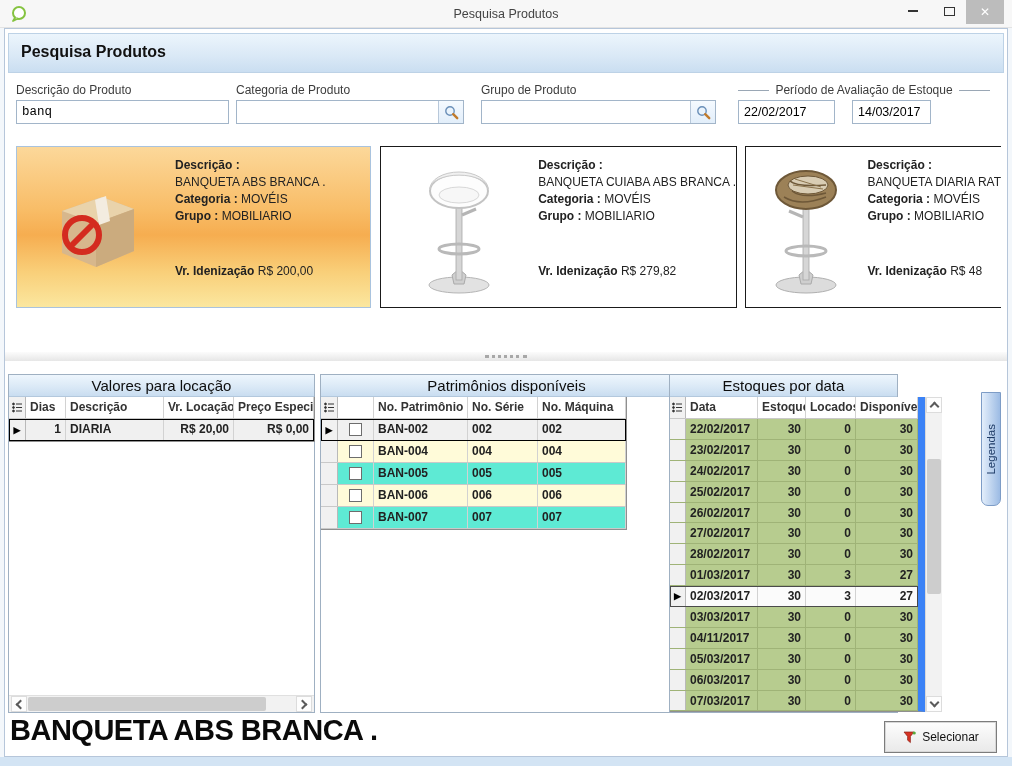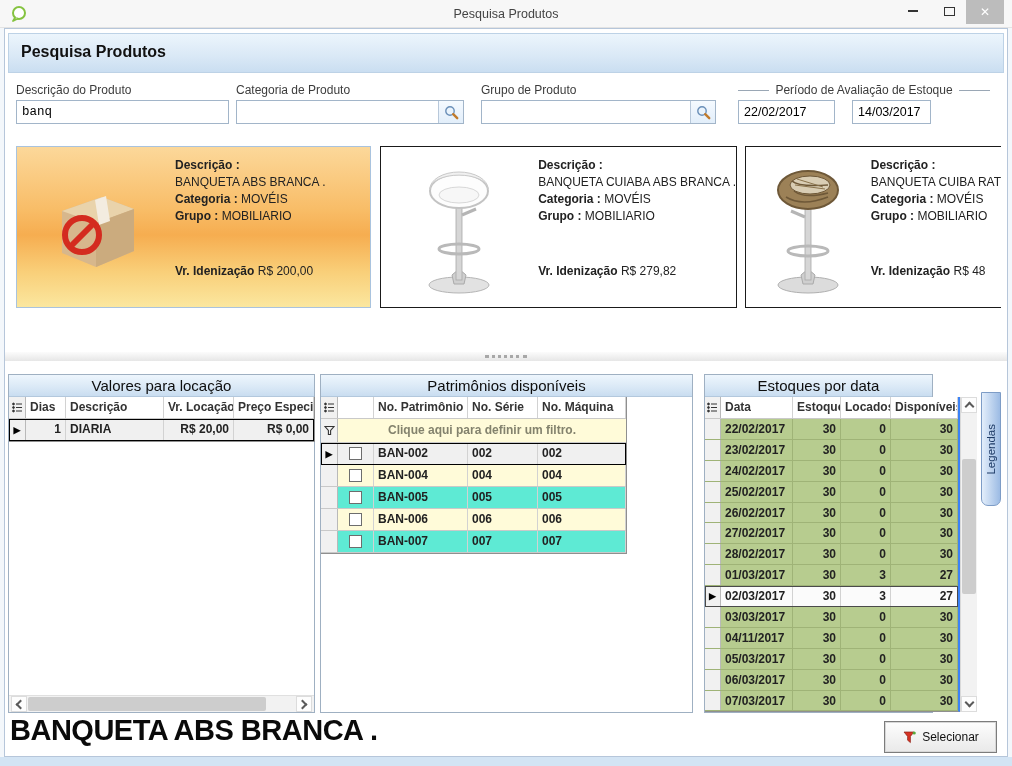--- a/index.html
+++ b/index.html
@@ -45,21 +45,21 @@
   .card-vr { margin-top:38px; }
 
   
   .splitter { position:absolute; left:5px; top:352px; width:1002px; height:9px; background:linear-gradient(#fcfcfc,#e6e6e6); display:flex; align-items:center; justify-content:center; }
   .splitter .grip { width:42px; border-top:3px dotted #a8a8a8; }
 
   
   .panel { position:absolute; top:374px; height:339px; background:#fff; border:1px solid #9fb0c2; }
   .panel-valores { left:8px; width:307px; }
   .panel-patrim  { left:320px; width:373px; }
-  .panel-estoq   { left:704px; width:229px; }
+  .panel-estoq   { left:669px; width:229px; }
   .panel-title { height:22px; background:linear-gradient(180deg,#eef6fd 0%,#d9e8f6 60%,#c9ddf0 100%); border-bottom:1px solid #b3c8dd; text-align:center; font-size:15px; font-weight:normal; line-height:22px; color:#0d0d0d; }
 
   .grid { position:absolute; left:0; top:22px; border-bottom:1px solid #8f8f8f; border-right:1px solid #8f8f8f;font-weight:bold; }
   .trow, .thead { display:grid; border-bottom:1px solid #c9c9c9; background:#fff; }
   .thead { height:22px; }
   .trow { height:22px; }
   .cell { padding:0 4px; font-size:12px; line-height:21px; overflow:hidden; white-space:nowrap; border-right:1px solid #d2d2d2; }
   .hcell { color:#333; }
   .num { text-align:right; }
   .gut { background:#f1f1f1; border-right:1px solid #b9b9b9; display:flex; align-items:center; justify-content:center; font-size:9px; color:#000; }
@@ -227,21 +227,21 @@
       <ellipse cx="47" cy="94" rx="20" ry="5" fill="none" stroke="#b9b9b9" stroke-width="3"></ellipse>
       <line x1="44" y1="60" x2="30" y2="54" stroke="#b5b5b5" stroke-width="3"></line>
       <ellipse cx="47" cy="33" rx="30" ry="19" fill="#9c8157" stroke="#6e5838" stroke-width="2"></ellipse>
       <ellipse cx="49" cy="28" rx="20" ry="9" fill="#d9cdb4" stroke="#6e5838"></ellipse>
       <path d="M31 24 q6 6 36 4 M33 34 q10 8 34 2 M25 40 q16 10 42 0" stroke="#6e5838" stroke-width="1.5" fill="none"></path>
       <path d="M36 22 l26 8 M34 28 l30 4" stroke="#8a734c" stroke-width="1" fill="none"></path>
     </svg>
   </div>
   <div class="card-text">
     <div><b>Descrição :</b></div>
-    <div>BANQUETA CUIBA RAT</div>
+    <div>BANQUETA DIARIA RAT</div>
     <div><b>Categoria :</b> <span>MOVÉIS</span></div>
     <div><b>Grupo :</b> <span>MOBILIARIO</span></div>
     <div class="card-vr"><b>Vr. Idenização</b> <span>R$ 48</span></div>
   </div>
 </div>
 
 <div class="splitter">
     <span class="grip"></span>
   </div>
 
@@ -301,28 +301,20 @@
               <circle cx="1.5" cy="9" r="0.9" fill="#333"></circle>
               <line x1="4" y1="9" x2="10" y2="9"></line>
             </g>
           </svg>
       </div>
       <div class="cell hcell"></div>
       <div class="cell hcell">No. Patrimônio</div>
       <div class="cell hcell">No. Série</div>
       <div class="cell hcell">No. Máquina</div>
     </div>
-    <div class="filter-row">
-      <div class="gut">
-        <svg width="11" height="11" viewBox="0 0 11 11">
-            <path d="M1 1.5 h9 l-3.4 4 v4 h-2.2 v-4 Z" fill="none" stroke="#333" stroke-width="1.1"></path>
-          </svg>
-      </div>
-      <div class="prompt">Clique aqui para definir um filtro.</div>
-    </div>
     <div id="patrimonios-body">
         <div class="trow prow row-sel">
           <div class="gut">▶</div>
           <div class="chkcell">
             <span class="cb"></span>
           </div>
           <div class="cell">BAN-002</div>
           <div class="cell">002</div>
           <div class="cell">002</div>
         </div>
@@ -361,21 +353,21 @@
           <div class="cell">BAN-007</div>
           <div class="cell">007</div>
           <div class="cell">007</div>
         </div>
       </div>
   </div>
 </div>
 
 <div class="panel panel-estoq">
   <div class="panel-title">Estoques por data</div>
-  <div class="grid egrid" style="border-right:2px solid #3b82f6;">
+  <div class="grid egrid" style="border-right:7px solid #3b82f6;">
     <div class="thead ehead">
       <div class="gut">
         <svg width="11" height="11" viewBox="0 0 11 11">
             <g stroke="#333" stroke-width="1">
               <circle cx="1.5" cy="2" r="0.9" fill="#333"></circle>
               <line x1="4" y1="2" x2="10" y2="2"></line>
               <circle cx="1.5" cy="5.5" r="0.9" fill="#333"></circle>
               <line x1="4" y1="5.5" x2="10" y2="5.5"></line>
               <circle cx="1.5" cy="9" r="0.9" fill="#333"></circle>
               <line x1="4" y1="9" x2="10" y2="9"></line>

